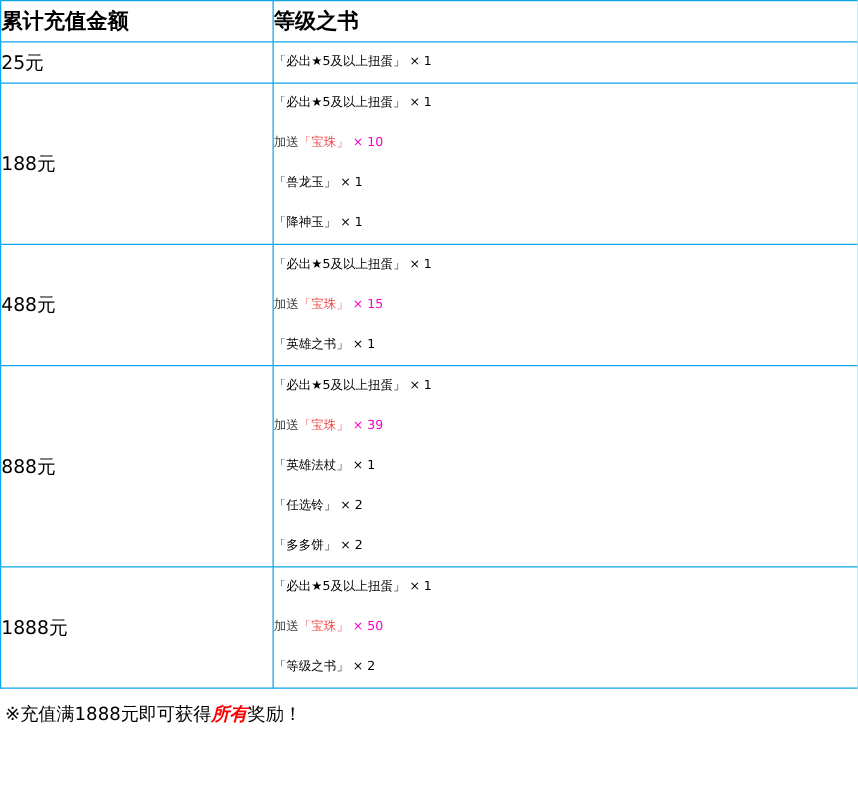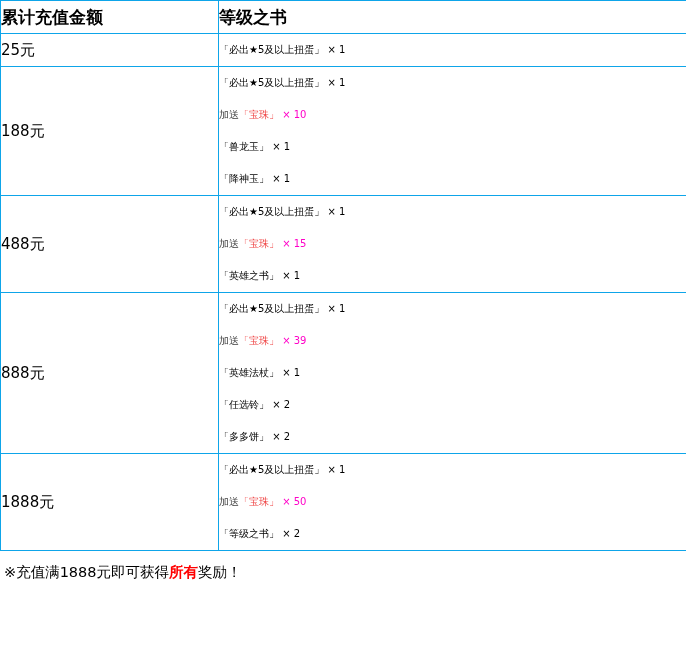--- a/index.html
+++ b/index.html
@@ -64,21 +64,21 @@
     padding: 10px 4px 0 4px;
     font-size: 14.5px;
     line-height: 1.65;
   }
   .note-line {
     white-space: normal;
   }
   .red {
     color: #ff0000;
   }
-  .bold { font-weight: bold; }
+  .bold { font-weight: bold; font-style: italic; }
 </style>
 </head>
 <body>
 
 <div class="wrap">
 
   <table class="reward-table">
     <colgroup>
         <col class="c1">
         <col class="c2">

